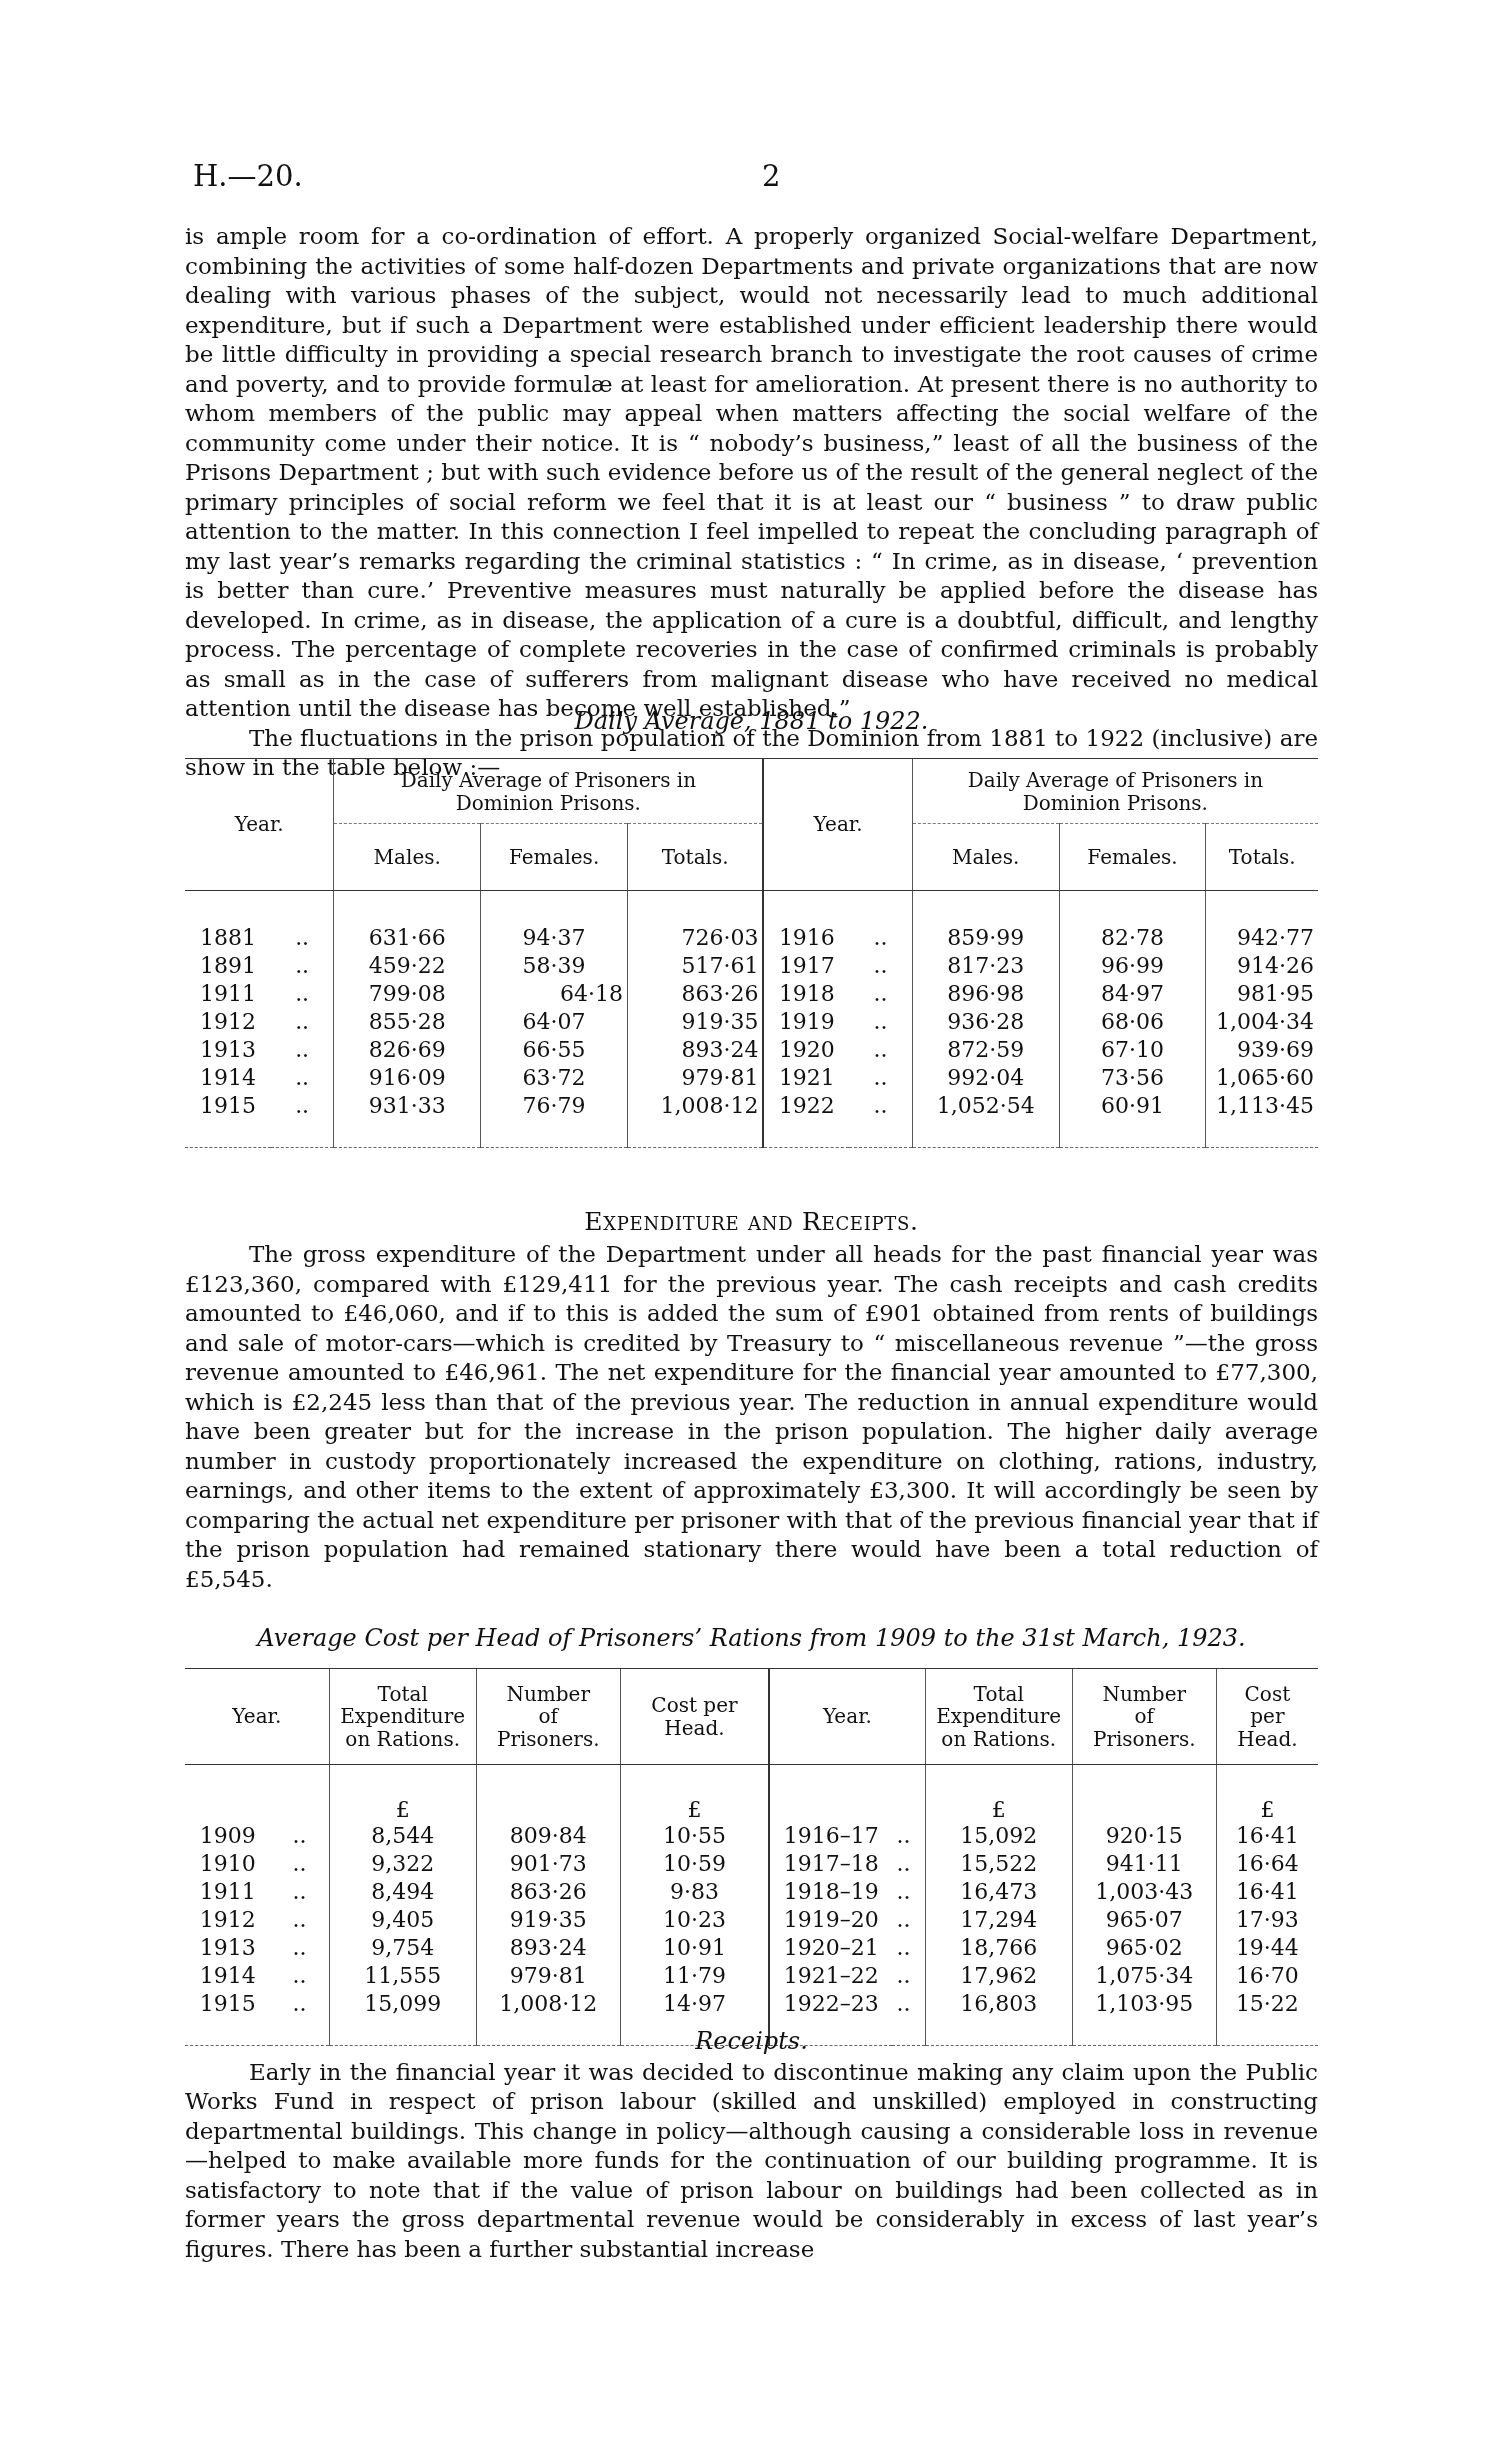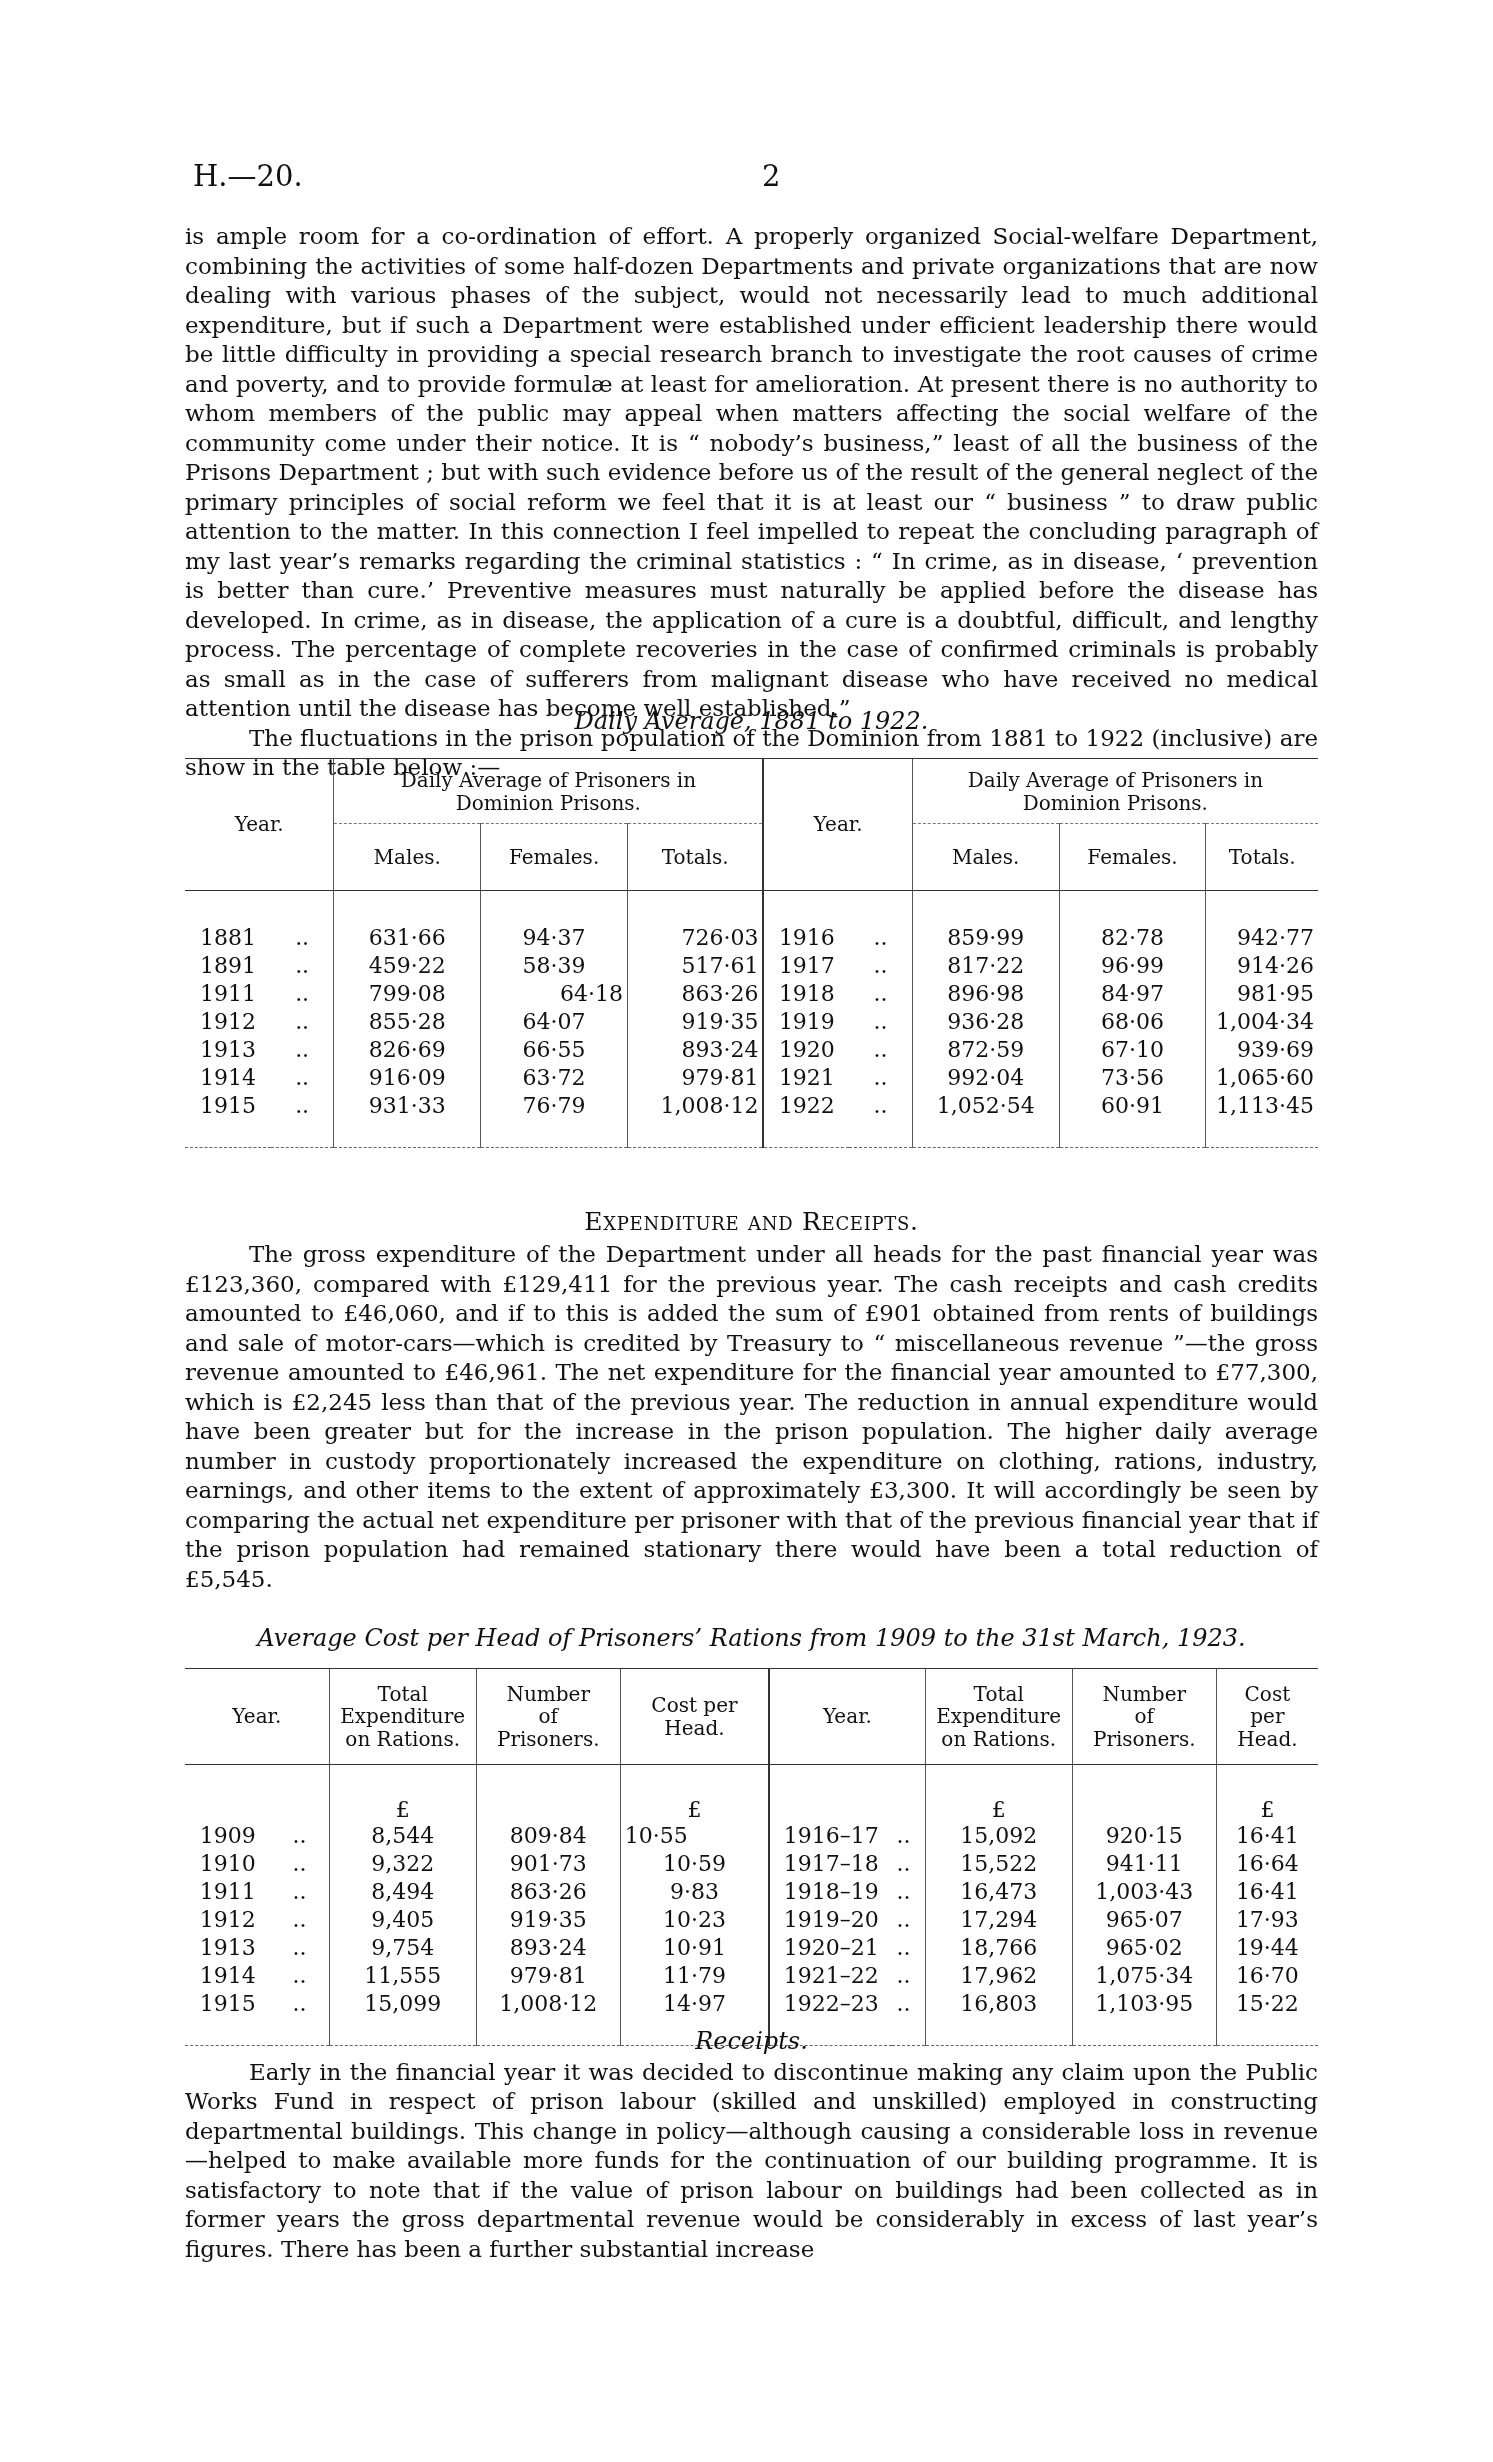--- a/index.html
+++ b/index.html
@@ -88,21 +88,21 @@
           <td class="num vl">942·77</td>
         </tr>
         <tr>
           <td class="yr">1891</td>
           <td class="dots">..</td>
           <td class="num vl" style="text-align:center">459·22</td>
           <td class="num vl" style="text-align:center">58·39</td>
           <td class="num vl">517·61</td>
           <td class="yr sep">1917</td>
           <td class="dots">..</td>
-          <td class="num vl" style="text-align:center">817·22</td>
+          <td class="num vl" style="text-align:center">817·23</td>
           <td class="num vl" style="text-align:center">96·99</td>
           <td class="num vl">914·26</td>
         </tr>
         <tr>
           <td class="yr">1911</td>
           <td class="dots">..</td>
           <td class="num vl" style="text-align:center">799·08</td>
           <td class="num vl" style="text-align:right">64·18</td>
           <td class="num vl">863·26</td>
           <td class="yr sep">1918</td>
@@ -204,21 +204,21 @@
           <td colspan="2" class="sep"></td>
           <td class="vl">£</td>
           <td class="vl"></td>
           <td class="vl">£</td>
         </tr>
         <tr>
           <td class="yr">1909</td>
           <td class="dots">..</td>
           <td class="num vl" style="text-align:center">8,544</td>
           <td class="num vl" style="text-align:center">809·84</td>
-          <td class="num vl" style="text-align:left">10·55</td>
+          <td class="num vl" style="text-align:center">10·55</td>
           <td class="yr sep">1916–17</td>
           <td class="dots" style="text-align:left">..</td>
           <td class="num vl" style="text-align:center">15,092</td>
           <td class="num vl" style="text-align:center">920·15</td>
           <td class="num vl" style="text-align:center">16·41</td>
         </tr>
         <tr>
           <td class="yr">1910</td>
           <td class="dots">..</td>
           <td class="num vl" style="text-align:center">9,322</td>

